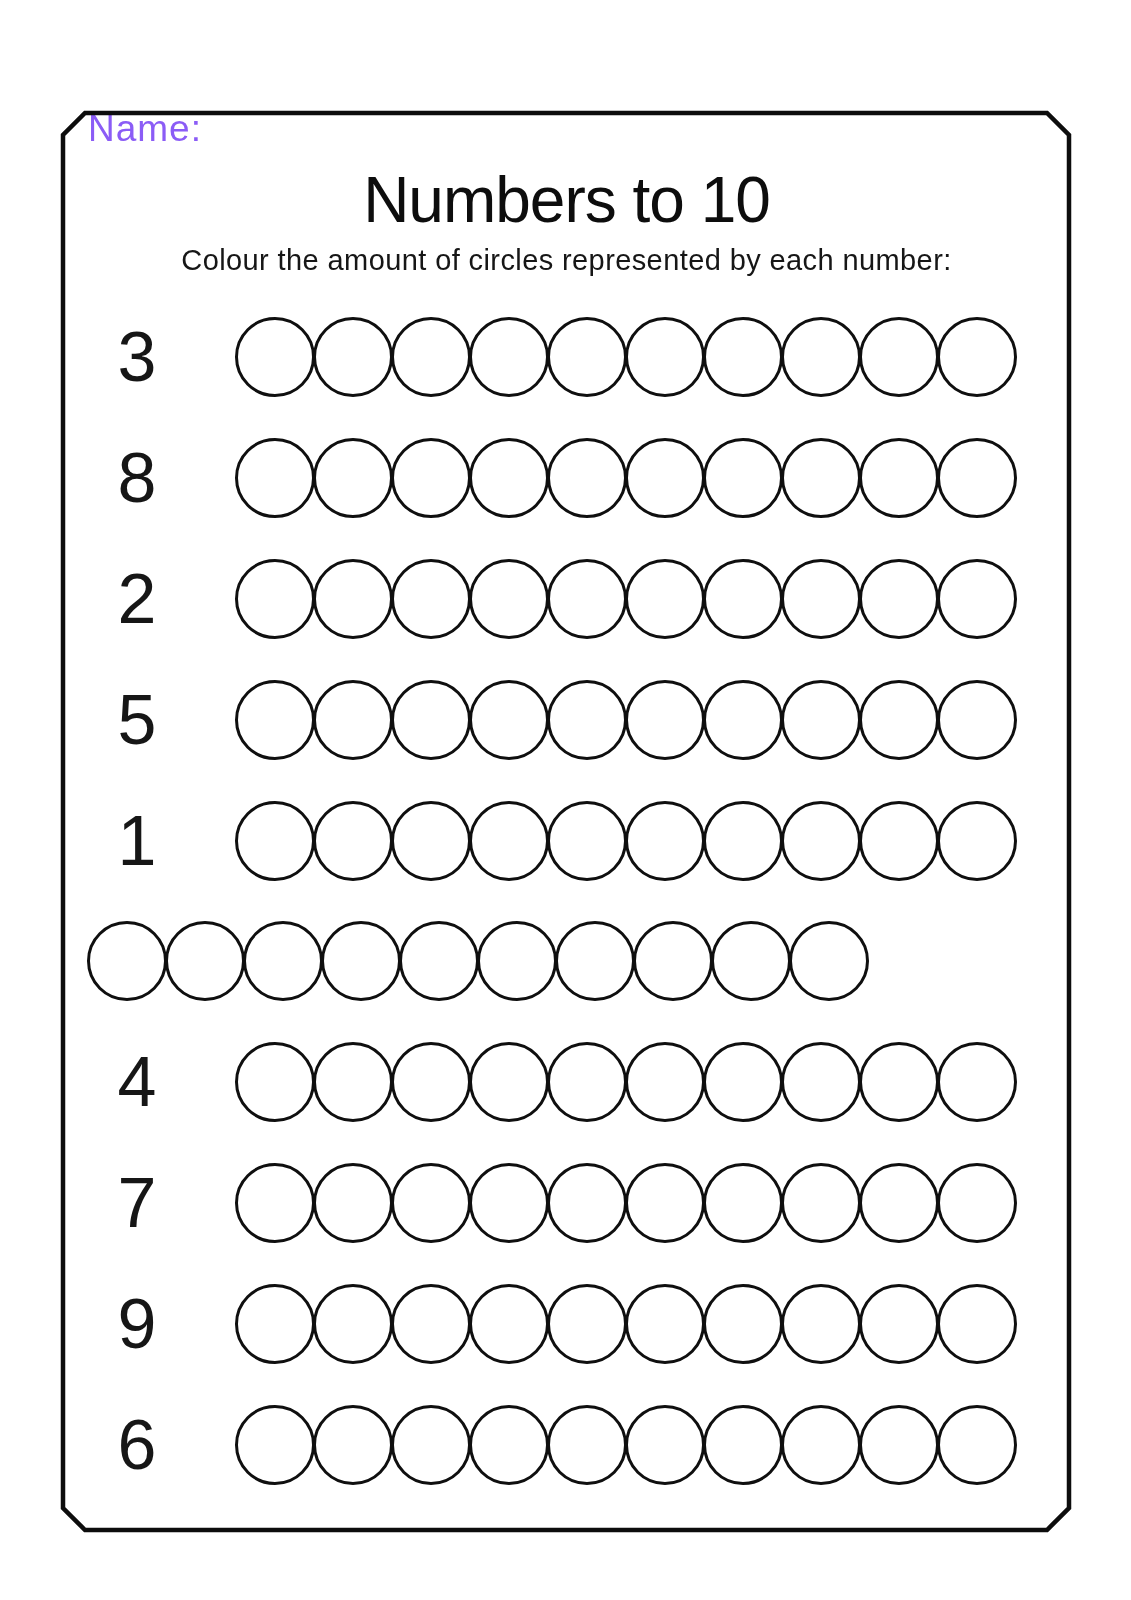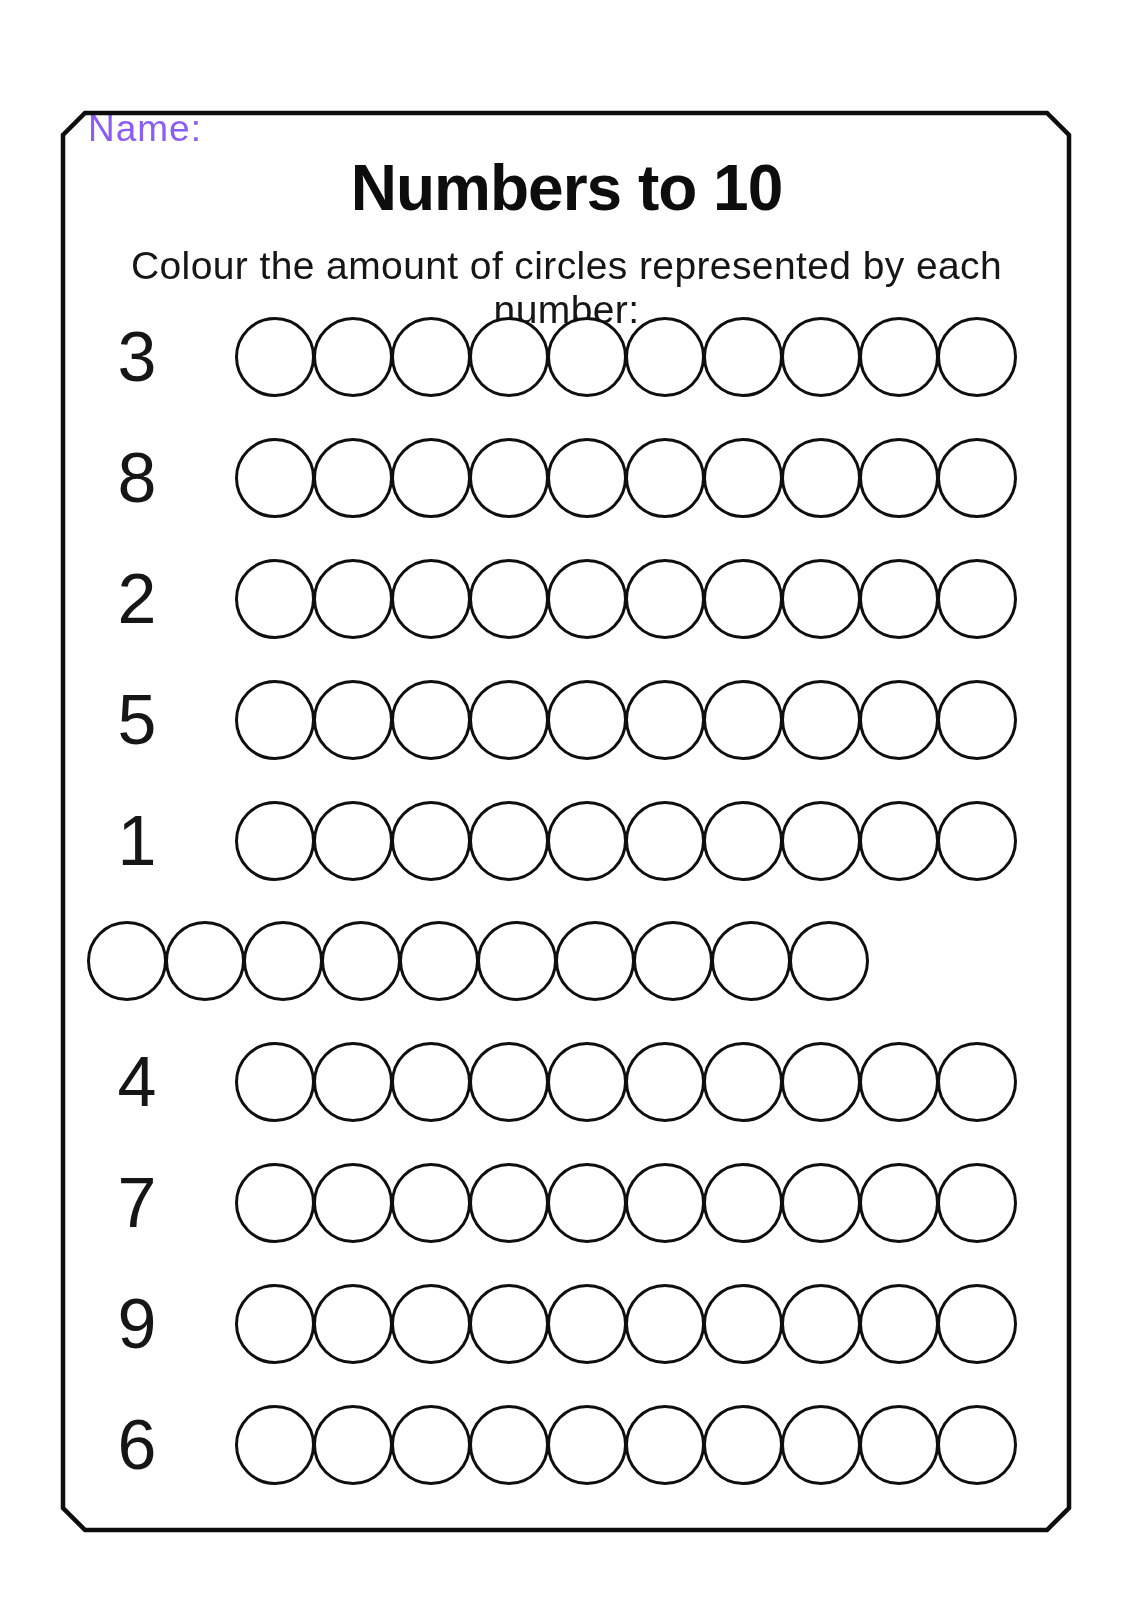--- a/index.html
+++ b/index.html
@@ -30,36 +30,36 @@
   }
   .sheet {
     position: absolute;
     left: 63px;
     top: 113px;
     width: 1007px;
     height: 1417px;
   }
   .page-title {
     position: absolute;
-    top: 38px;
+    top: 50px;
     left: 0;
     width: 100%;
     text-align: center;
     font-size: 64px;
-    font-weight: 700;
+    font-weight: 400;
     letter-spacing: -1px;
     color: #0d0d0d;
   }
   .instructions {
     position: absolute;
     top: 131px;
     left: 0;
     width: 100%;
     text-align: center;
-    font-size: 39px;
+    font-size: 29px;
     letter-spacing: 0.4px;
     color: #161616;
   }
   .rows {
     position: absolute;
     top: 184px;
     left: 0;
     width: 100%;
   }
   .row {

